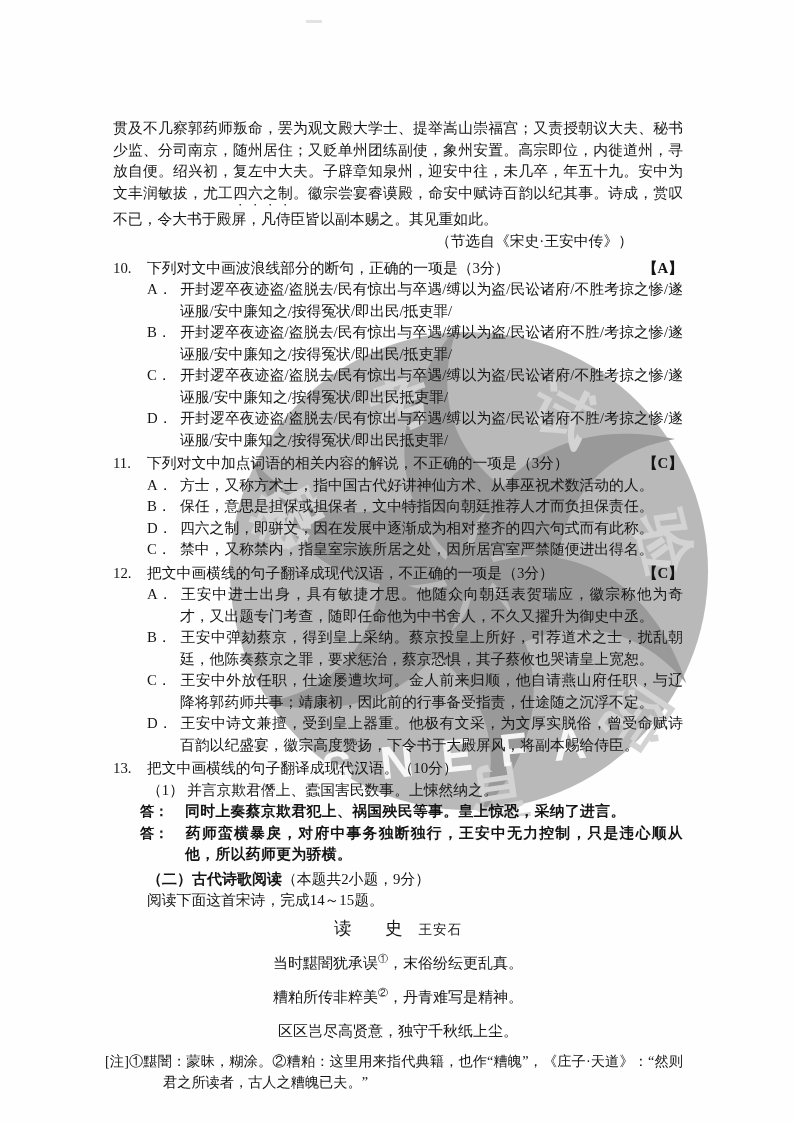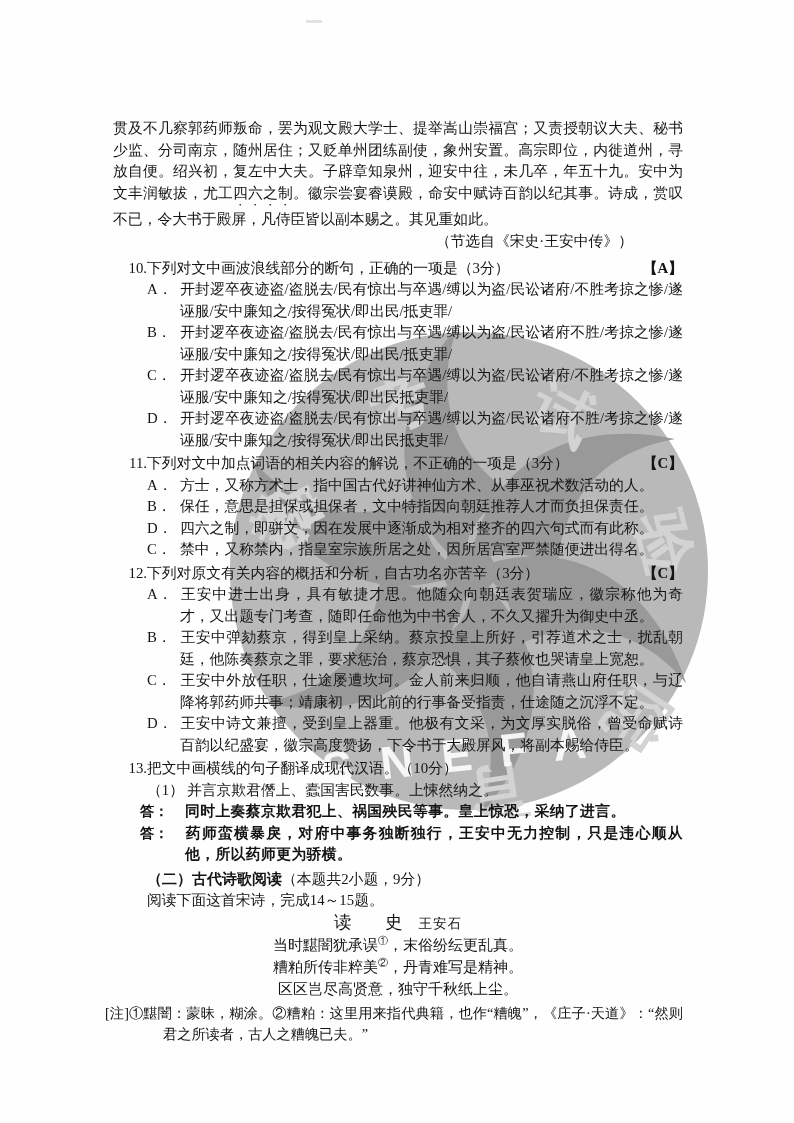--- a/index.html
+++ b/index.html
@@ -23,38 +23,38 @@
   }
   .para { margin:0; text-align:justify; }
   .dots {
     -webkit-text-emphasis:filled dot; -webkit-text-emphasis-position:under left;
     text-emphasis:filled dot; text-emphasis-position:under left;
   }
   .source { margin:1px 0 5px 0; text-align:right; padding-right:50px; }
 
   .q { margin:0 0 2px 0; }
   .stem-row { display:flex; }
-  .qnum { flex:0 0 34px;text-align:right; }
+  .qnum { flex:0 0 34px; }
   .stem { flex:1 1 auto; }
   .ansmark { flex:0 0 auto; font-weight:bold; }
 
   .opt { padding-left:67px; text-indent:-33px; text-align:justify; }
   .optlabel { display:inline-block; width:33px; text-indent:0; }
 
   .titem { padding-left:34px; }
   .tlabel { display:inline-block; width:40px; }
   .ansrow { padding-left:72px; text-indent:-45px; text-align:justify; }
   .anslabel { display:inline-block; width:45px; text-indent:0; font-weight:bold; font-family:"Liberation Sans","DejaVu Sans",sans-serif; font-size:14.2px; }
   .anstext { font-weight:600; letter-spacing:.4px; }
 
   .sect { padding-left:34px; margin-top:1px; }
   .sect-bold { font-weight:bold; font-family:"Liberation Sans","DejaVu Sans",sans-serif; font-size:15px; }
   .intro { padding-left:34px; }
 
-  .poem { text-align:center; line-height:17px; margin-top:2px; }
+  .poem { text-align:center; line-height:29px; margin-top:2px; }
   .poem-title { font-size:17.5px; letter-spacing:8px; }
   .poem-author { font-size:13.5px; letter-spacing:1px; margin-left:8px; }
   .poem-line { font-size:15px; }
   .poem-sup { font-size:10px; vertical-align:super; }
 
   .note { margin-top:5px; margin-left:-8px; padding-left:58px; text-indent:-58px; font-size:14.2px; text-align:justify; }
 </style>
 </head>
 <body>
 
@@ -112,21 +112,21 @@
       </div>
       <div class="opt"><span class="optlabel">A．</span><span>方士，又称方术士，指中国古代好讲神仙方术、从事巫祝术数活动的人。</span></div>
       <div class="opt"><span class="optlabel">B．</span><span>保任，意思是担保或担保者，文中特指因向朝廷推荐人才而负担保责任。</span></div>
       <div class="opt"><span class="optlabel">D．</span><span>四六之制，即骈文，因在发展中逐渐成为相对整齐的四六句式而有此称。</span></div>
       <div class="opt"><span class="optlabel">C．</span><span>禁中，又称禁内，指皇室宗族所居之处，因所居宫室严禁随便进出得名。</span></div>
     </div>
 
     <div class="q">
       <div class="stem-row">
         <span class="qnum">12.</span>
-        <span class="stem">下列对原文有关内容的概括和分析，自古功名亦苦辛（3分）</span>
+        <span class="stem">把文中画横线的句子翻译成现代汉语，不正确的一项是（3分）</span>
         <span class="ansmark">【C】</span>
       </div>
       <div class="opt"><span class="optlabel">A．</span><span>王安中进士出身，具有敏捷才思。他随众向朝廷表贺瑞应，徽宗称他为奇才，又出题专门考查，随即任命他为中书舍人，不久又擢升为御史中丞。</span></div>
       <div class="opt"><span class="optlabel">B．</span><span>王安中弹劾蔡京，得到皇上采纳。蔡京投皇上所好，引荐道术之士，扰乱朝廷，他陈奏蔡京之罪，要求惩治，蔡京恐惧，其子蔡攸也哭请皇上宽恕。</span></div>
       <div class="opt"><span class="optlabel">C．</span><span>王安中外放任职，仕途屡遭坎坷。金人前来归顺，他自请燕山府任职，与辽降将郭药师共事；靖康初，因此前的行事备受指责，仕途随之沉浮不定。</span></div>
       <div class="opt"><span class="optlabel">D．</span><span>王安中诗文兼擅，受到皇上器重。他极有文采，为文厚实脱俗，曾受命赋诗百韵以纪盛宴，徽宗高度赞扬，下令书于大殿屏风，将副本赐给侍臣。</span></div>
     </div>
 
     <div class="q">
       <div class="stem-row">

